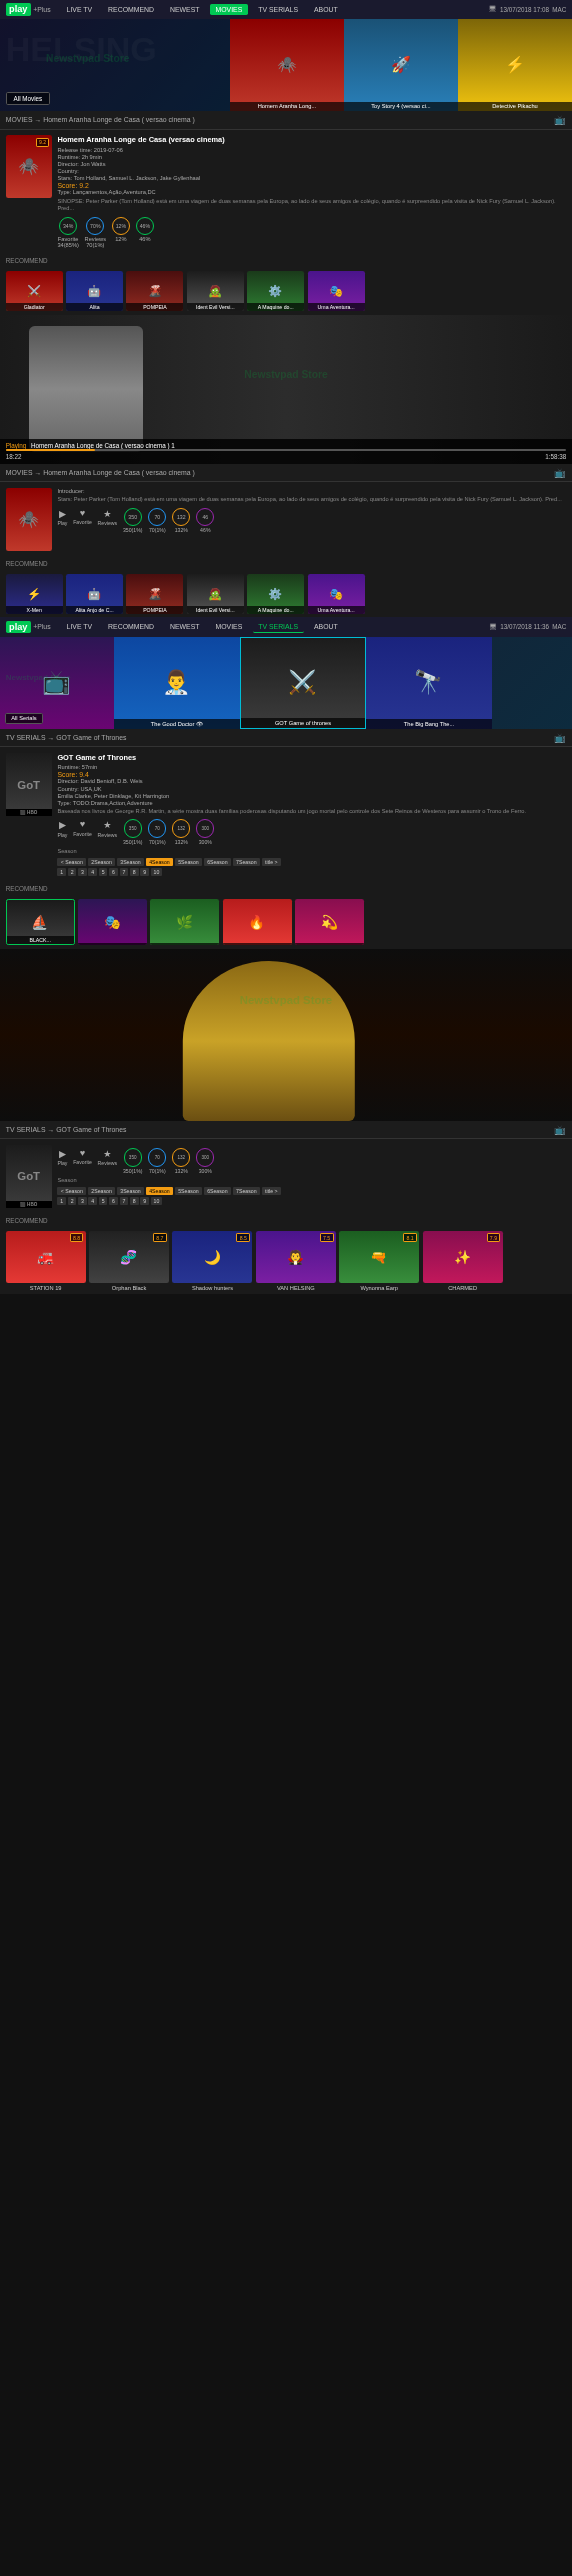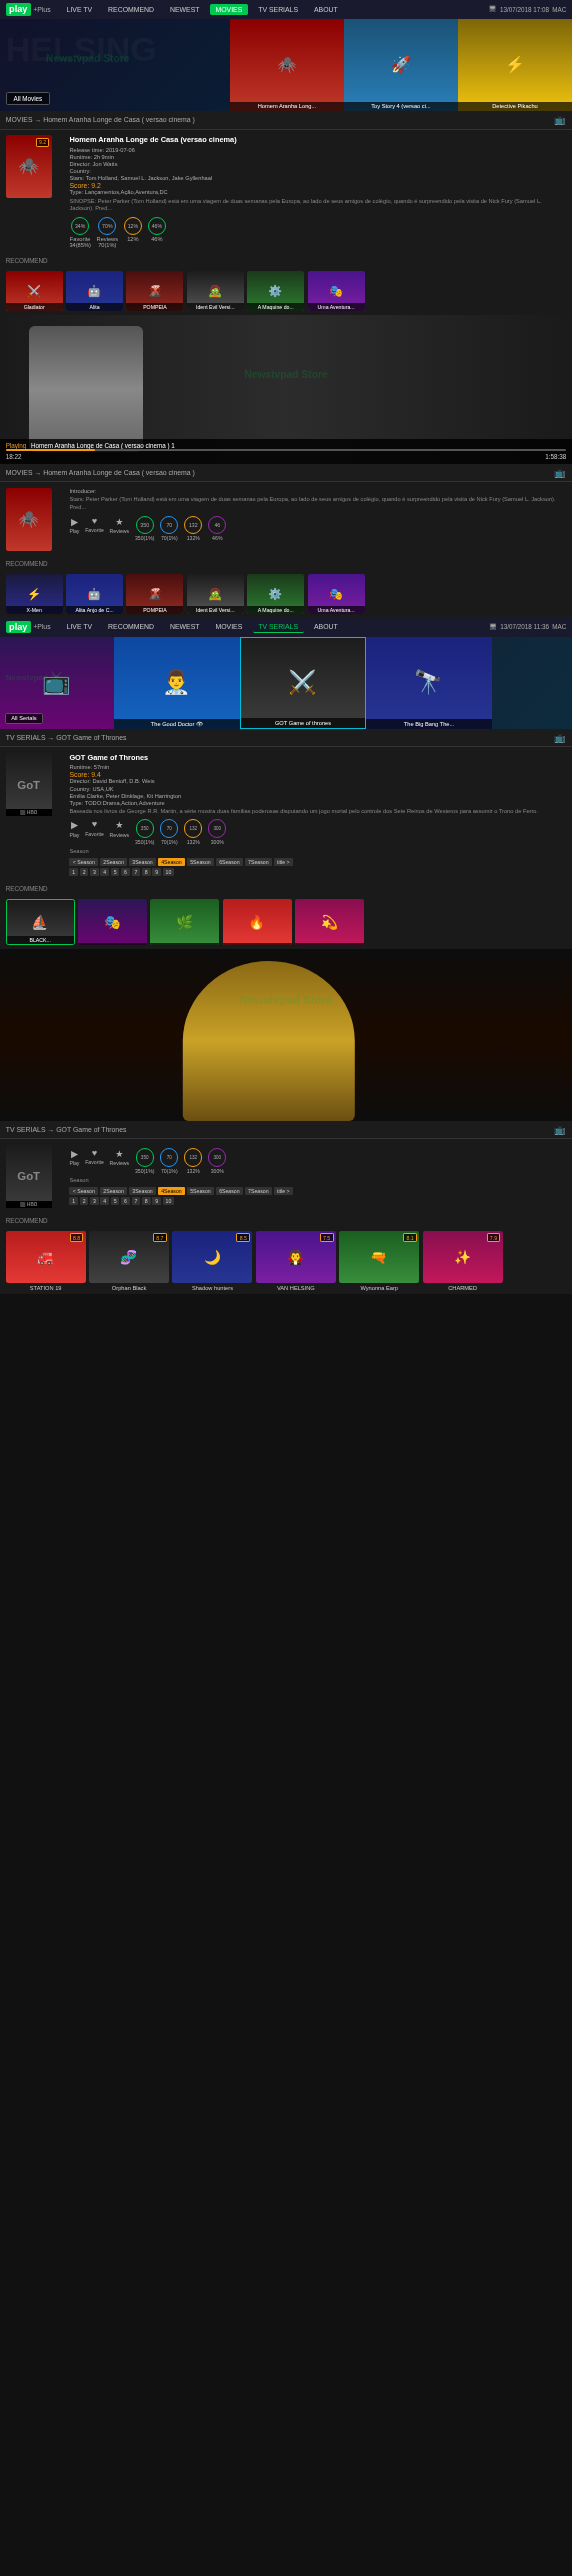--- a/index.html
+++ b/index.html
@@ -168,21 +168,20 @@
       text-align: center;
       color: #fff;
       position: relative;
       overflow: hidden;
     }
     .poster-spiderman {
       background: linear-gradient(to bottom, #8B0000, #c0392b);
     }
     .movie-info {
       flex: 1;
-      margin-left: 12px;
     }
     .movie-title-main {
       font-size: 7.4px;
       font-weight: bold;
       color: #fff;
       margin-bottom: 2.3px;
     }
     .movie-meta {
       font-size: 5.7px;
       color: #aaa;

